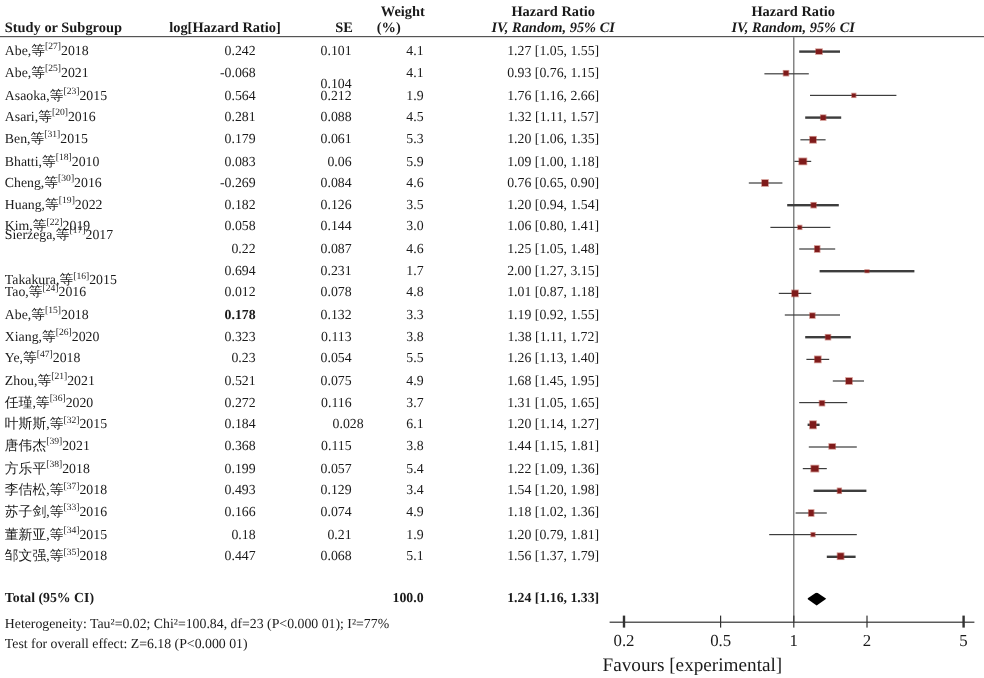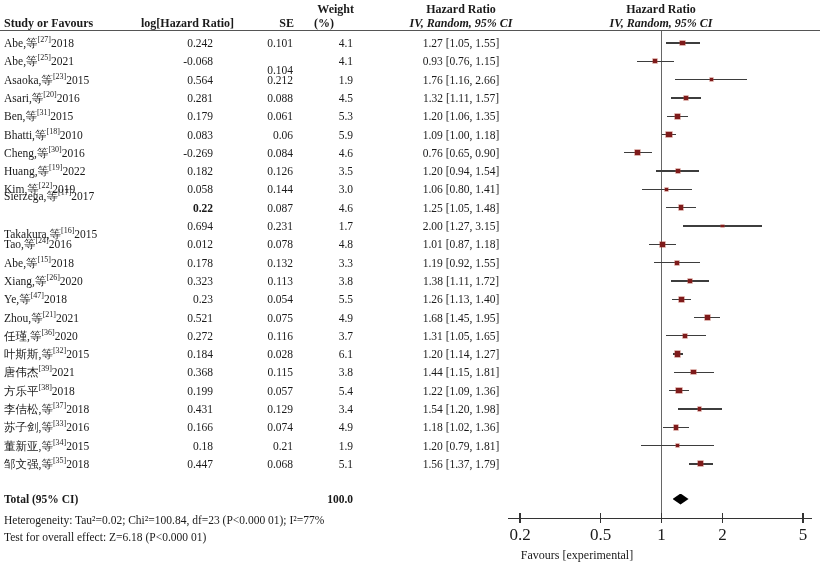--- a/index.html
+++ b/index.html
@@ -10,29 +10,29 @@
   .ctr{text-align:center;}
   .hdr{font-weight:bold;font-size:12px;}
   .ital{font-style:italic;}
   .bold{font-weight:bold;}
   sup{font-size:8px;line-height:0;}
   .rule{position:absolute;background:#555;}
   .ci-line{position:absolute;height:1.4px;background:#3d3d3d;}
   .sq{position:absolute;background:#7f1b1b;box-shadow:0 0 0 0.7px rgba(170,60,50,0.55);}
   .diamond{position:absolute;background:#000;clip-path:polygon(50% 0,100% 50%,50% 100%,0 50%);}
   .tick{position:absolute;width:1.2px;background:#333;}
-  .ticklbl{position:absolute;width:40px;text-align:center;font-size:17px;height:14px;line-height:14px;}
-  .fav{font-size:12px;}
+  .ticklbl{position:absolute;width:40px;text-align:center;font-size:14px;height:14px;line-height:14px;}
+  .fav{font-size:16px;}
 </style>
 </head>
 <body>
 
 <div class="page">
 
-  <div class="cell hdr" style="left:4px;top:15px;">Study or Favours</div>
+  <div class="cell hdr" style="left:4px;top:15px;">Study or Subgroup</div>
   <div class="cell hdr num" style="left:104px;top:15px;width:130px;">log[Hazard Ratio]</div>
   <div class="cell hdr num" style="left:244px;top:15px;width:50px;">SE</div>
   <div class="cell hdr num" style="left:294px;top:1px;width:60px;">Weight</div>
   <div class="cell hdr ctr" style="left:294px;top:15px;width:60px;">(%)</div>
   <div class="cell hdr ctr" style="left:396px;top:1px;width:130px;">Hazard Ratio</div>
   <div class="cell hdr ctr ital" style="left:396px;top:15px;width:130px;">IV, Random, 95% CI</div>
   <div class="cell hdr ctr" style="left:591px;top:1px;width:140px;">Hazard Ratio</div>
   <div class="cell hdr ctr ital" style="left:591px;top:15px;width:140px;">IV, Random, 95% CI</div>
 
   <div class="rule" style="left:0;top:30px;width:820px;height:1.4px;"></div>
@@ -79,36 +79,36 @@
       <div class="cell num" style="left: 104px; top: 163.1px; width: 109px;">0.182</div>
       <div class="cell num" style="left: 234px; top: 163.1px; width: 59px;">0.126</div>
       <div class="cell num" style="left: 294px; top: 163.1px; width: 59px;">3.5</div>
       <div class="cell ctr" style="left: 396px; top: 163.1px; width: 130px;">1.20 [0.94, 1.54]</div>
       <div class="cell" style="left: 4px; top: 181.4px;">Kim,等<sup>[22]</sup>2019</div>
       <div class="cell num" style="left: 104px; top: 181.4px; width: 109px;">0.058</div>
       <div class="cell num" style="left: 234px; top: 181.4px; width: 59px;">0.144</div>
       <div class="cell num" style="left: 294px; top: 181.4px; width: 59px;">3.0</div>
       <div class="cell ctr" style="left: 396px; top: 181.4px; width: 130px;">1.06 [0.80, 1.41]</div>
       <div class="cell" style="left: 4px; top: 188px;">Sierzega,等<sup>[17]</sup>2017</div>
-      <div class="cell num" style="left: 104px; top: 199.7px; width: 109px; font-weight: bold;">0.22</div>
+      <div class="cell num" style="left: 104px; top: 199.7px; width: 109px;">0.22</div>
       <div class="cell num" style="left: 234px; top: 199.7px; width: 59px;">0.087</div>
       <div class="cell num" style="left: 294px; top: 199.7px; width: 59px;">4.6</div>
       <div class="cell ctr" style="left: 396px; top: 199.7px; width: 130px;">1.25 [1.05, 1.48]</div>
       <div class="cell" style="left: 4px; top: 216px; margin-top: 10px;">Takakura,等<sup>[16]</sup>2015</div>
       <div class="cell num" style="left: 104px; top: 218px; width: 109px;">0.694</div>
       <div class="cell num" style="left: 234px; top: 218px; width: 59px;">0.231</div>
       <div class="cell num" style="left: 294px; top: 218px; width: 59px;">1.7</div>
       <div class="cell ctr" style="left: 396px; top: 218px; width: 130px;">2.00 [1.27, 3.15]</div>
       <div class="cell" style="left: 4px; top: 236.3px;">Tao,等<sup>[24]</sup>2016</div>
       <div class="cell num" style="left: 104px; top: 236.3px; width: 109px;">0.012</div>
       <div class="cell num" style="left: 234px; top: 236.3px; width: 59px;">0.078</div>
       <div class="cell num" style="left: 294px; top: 236.3px; width: 59px;">4.8</div>
       <div class="cell ctr" style="left: 396px; top: 236.3px; width: 130px;">1.01 [0.87, 1.18]</div>
       <div class="cell" style="left: 4px; top: 254.6px;">Abe,等<sup>[15]</sup>2018</div>
-      <div class="cell num" style="left: 104px; top: 254.6px; width: 109px;">0.178</div>
+      <div class="cell num" style="left: 104px; top: 254.6px; width: 109px; font-weight: bold;">0.178</div>
       <div class="cell num" style="left: 234px; top: 254.6px; width: 59px;">0.132</div>
       <div class="cell num" style="left: 294px; top: 254.6px; width: 59px;">3.3</div>
       <div class="cell ctr" style="left: 396px; top: 254.6px; width: 130px;">1.19 [0.92, 1.55]</div>
       <div class="cell" style="left: 4px; top: 272.9px;">Xiang,等<sup>[26]</sup>2020</div>
       <div class="cell num" style="left: 104px; top: 272.9px; width: 109px;">0.323</div>
       <div class="cell num" style="left: 234px; top: 272.9px; width: 59px;">0.113</div>
       <div class="cell num" style="left: 294px; top: 272.9px; width: 59px;">3.8</div>
       <div class="cell ctr" style="left: 396px; top: 272.9px; width: 130px;">1.38 [1.11, 1.72]</div>
       <div class="cell" style="left: 4px; top: 291.2px;">Ye,等<sup>[47]</sup>2018</div>
       <div class="cell num" style="left: 104px; top: 291.2px; width: 109px;">0.23</div>
@@ -120,35 +120,35 @@
       <div class="cell num" style="left: 234px; top: 309.5px; width: 59px;">0.075</div>
       <div class="cell num" style="left: 294px; top: 309.5px; width: 59px;">4.9</div>
       <div class="cell ctr" style="left: 396px; top: 309.5px; width: 130px;">1.68 [1.45, 1.95]</div>
       <div class="cell" style="left: 4px; top: 327.8px;">任瑾,等<sup>[36]</sup>2020</div>
       <div class="cell num" style="left: 104px; top: 327.8px; width: 109px;">0.272</div>
       <div class="cell num" style="left: 234px; top: 327.8px; width: 59px;">0.116</div>
       <div class="cell num" style="left: 294px; top: 327.8px; width: 59px;">3.7</div>
       <div class="cell ctr" style="left: 396px; top: 327.8px; width: 130px;">1.31 [1.05, 1.65]</div>
       <div class="cell" style="left: 4px; top: 346.1px;">叶斯斯,等<sup>[32]</sup>2015</div>
       <div class="cell num" style="left: 104px; top: 346.1px; width: 109px;">0.184</div>
-      <div class="cell num" style="left: 234px; top: 346.1px; width: 59px;">0.028</div>
+      <div class="cell num" style="left: 244px; top: 346.1px; width: 59px;">0.028</div>
       <div class="cell num" style="left: 294px; top: 346.1px; width: 59px;">6.1</div>
       <div class="cell ctr" style="left: 396px; top: 346.1px; width: 130px;">1.20 [1.14, 1.27]</div>
       <div class="cell" style="left: 4px; top: 364.4px;">唐伟杰<sup>[39]</sup>2021</div>
       <div class="cell num" style="left: 104px; top: 364.4px; width: 109px;">0.368</div>
       <div class="cell num" style="left: 234px; top: 364.4px; width: 59px;">0.115</div>
       <div class="cell num" style="left: 294px; top: 364.4px; width: 59px;">3.8</div>
       <div class="cell ctr" style="left: 396px; top: 364.4px; width: 130px;">1.44 [1.15, 1.81]</div>
       <div class="cell" style="left: 4px; top: 382.7px;">方乐平<sup>[38]</sup>2018</div>
       <div class="cell num" style="left: 104px; top: 382.7px; width: 109px;">0.199</div>
       <div class="cell num" style="left: 234px; top: 382.7px; width: 59px;">0.057</div>
       <div class="cell num" style="left: 294px; top: 382.7px; width: 59px;">5.4</div>
       <div class="cell ctr" style="left: 396px; top: 382.7px; width: 130px;">1.22 [1.09, 1.36]</div>
       <div class="cell" style="left: 4px; top: 401px;">李佶松,等<sup>[37]</sup>2018</div>
-      <div class="cell num" style="left: 104px; top: 401px; width: 109px;">0.431</div>
+      <div class="cell num" style="left: 104px; top: 401px; width: 109px;">0.493</div>
       <div class="cell num" style="left: 234px; top: 401px; width: 59px;">0.129</div>
       <div class="cell num" style="left: 294px; top: 401px; width: 59px;">3.4</div>
       <div class="cell ctr" style="left: 396px; top: 401px; width: 130px;">1.54 [1.20, 1.98]</div>
       <div class="cell" style="left: 4px; top: 419.3px;">苏子剑,等<sup>[33]</sup>2016</div>
       <div class="cell num" style="left: 104px; top: 419.3px; width: 109px;">0.166</div>
       <div class="cell num" style="left: 234px; top: 419.3px; width: 59px;">0.074</div>
       <div class="cell num" style="left: 294px; top: 419.3px; width: 59px;">4.9</div>
       <div class="cell ctr" style="left: 396px; top: 419.3px; width: 130px;">1.18 [1.02, 1.36]</div>
       <div class="cell" style="left: 4px; top: 437.6px;">董新亚,等<sup>[34]</sup>2015</div>
       <div class="cell num" style="left: 104px; top: 437.6px; width: 109px;">0.18</div>
@@ -218,19 +218,20 @@
       <div class="tick" style="left: 660.9px; top: 513px; height: 10px;"></div>
       <div class="ticklbl" style="left: 641.5px; top: 528px;">1</div>
       <div class="tick" style="left: 721.828px; top: 513px; height: 10px;"></div>
       <div class="ticklbl" style="left: 702.428px; top: 528px;">2</div>
       <div class="tick" style="left: 802.372px; top: 513px; height: 10px;"></div>
       <div class="ticklbl" style="left: 782.972px; top: 528px;">5</div>
     </div>
 
   <div class="cell bold" style="left:4px;top:491px;">Total (95% CI)</div>
   <div class="cell bold num" style="left:294px;top:491px;width:59px;">100.0</div>
+  <div class="cell bold ctr" style="left:396px;top:491px;width:130px;">1.24 [1.16, 1.33]</div>
 
   <div class="cell" style="left:4px;top:512px;">Heterogeneity: Tau²=0.02; Chi²=100.84, df=23 (P&lt;0.000 01); I²=77%</div>
   <div class="cell" style="left:4px;top:529px;">Test for overall effect: Z=6.18 (P&lt;0.000 01)</div>
 
   <div class="cell ctr fav" style="left:477px;top:547px;width:200px;">Favours [experimental]</div>
 
 </div>
 
 </body></html>

